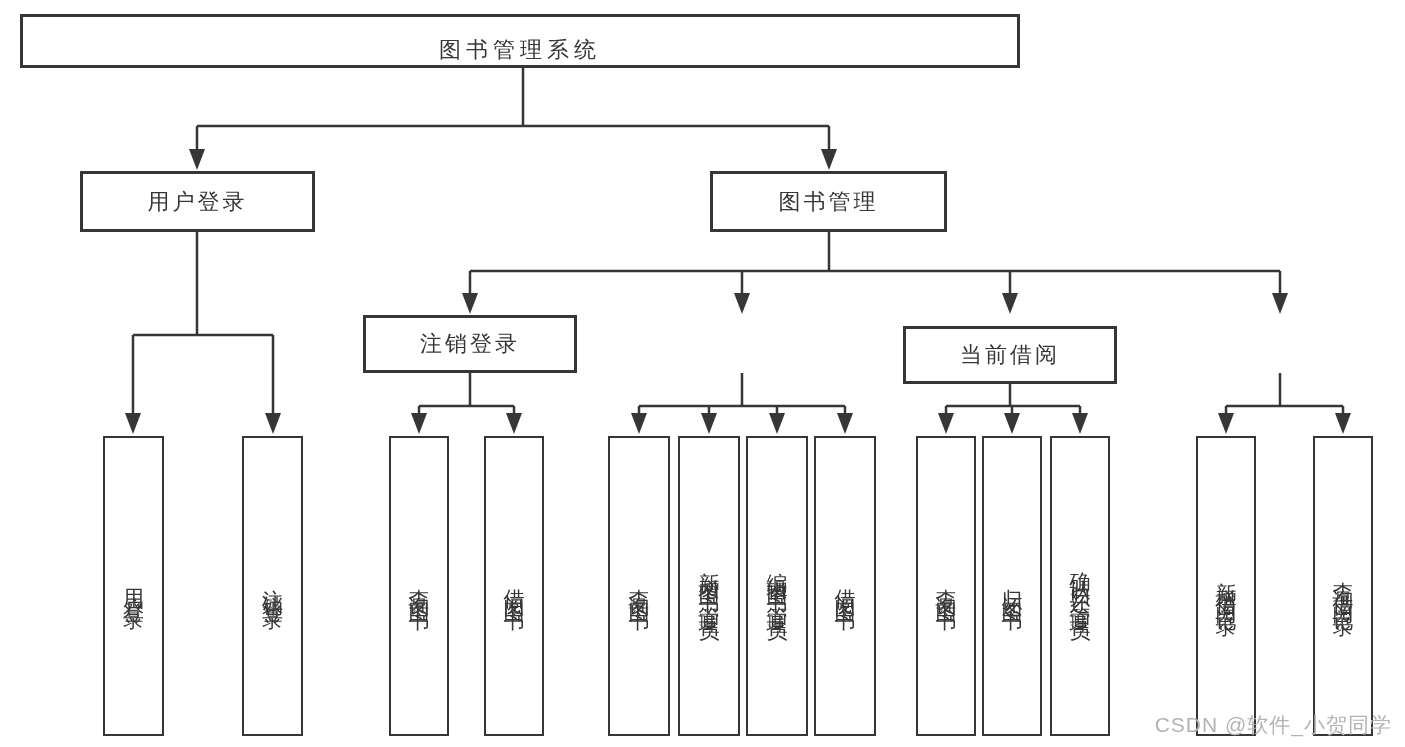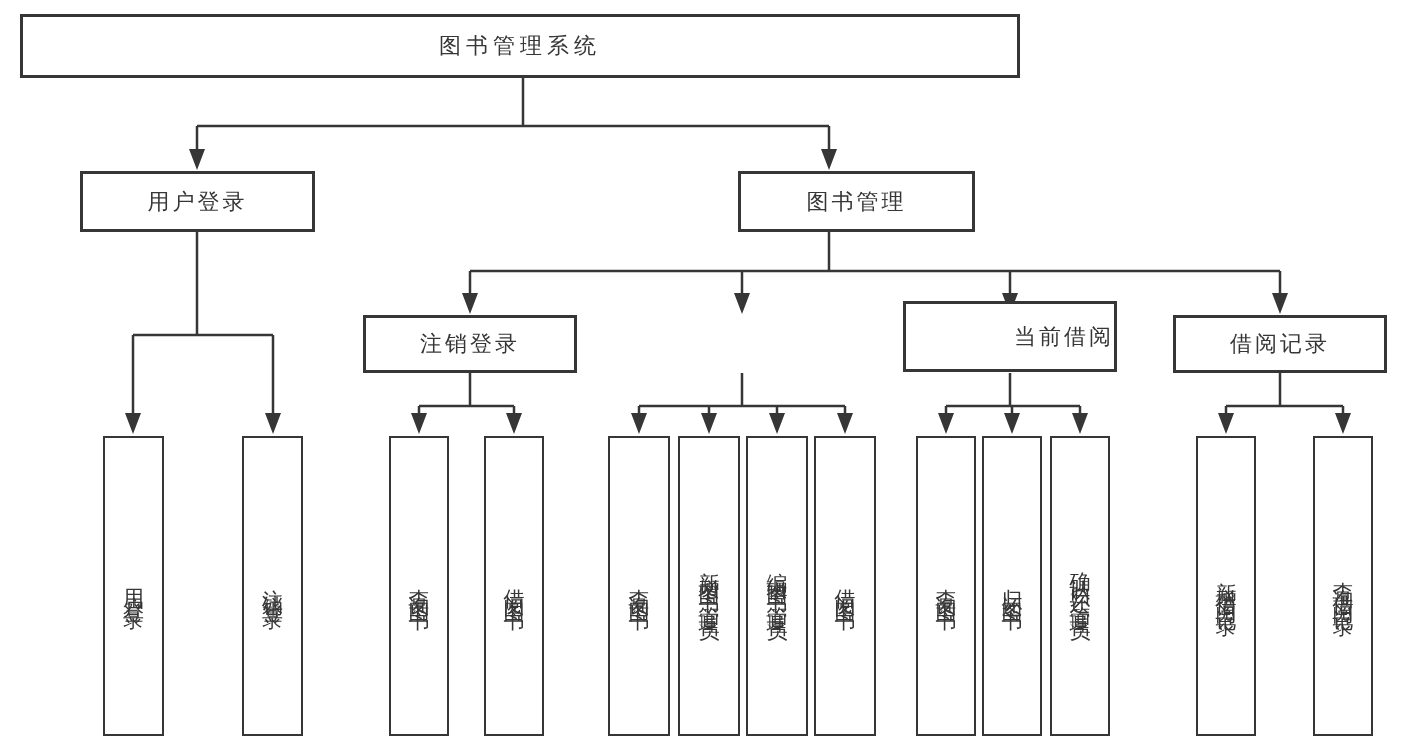--- a/index.html
+++ b/index.html
@@ -45,39 +45,36 @@
     <path class="arrows" d="
       M189 149h16l-8 21z M821 149h16l-8 21z
       M125 413h16l-8 21z M265 413h16l-8 21z
       M462 293h16l-8 21z M734 293h16l-8 21z M1002 293h16l-8 21z M1272 293h16l-8 21z
       M411 413h16l-8 21z M506 413h16l-8 21z
       M631 413h16l-8 21z M701 413h16l-8 21z M769 413h16l-8 21z M837 413h16l-8 21z
       M938 413h16l-8 21z M1004 413h16l-8 21z M1072 413h16l-8 21z
       M1218 413h16l-8 21z M1335 413h16l-8 21z"></path>
   </svg>
 
-  <div class="box hbox root-box" style="left:20px;top:14px;width:1000px;height:64px;">
+  <div class="box hbox root-box" style="left:20px;top:14px;width:1000px;height:54px;align-items:flex-end;">
     <span>图书管理系统</span>
   </div>
 
   <div class="box hbox" style="left:80px;top:171px;width:235px;height:61px;">
     <span>用户登录</span>
   </div>
-  <div class="box hbox" style="left:738px;top:171px;width:237px;height:61px;">
+  <div class="box hbox" style="left:710px;top:171px;width:237px;height:61px;">
     <span>图书管理</span>
   </div>
 
   <div class="box hbox" style="left:363px;top:315px;width:214px;height:58px;">
     <span>注销登录</span>
   </div>
-  <div class="box hbox" style="left:903px;top:301px;width:214px;height:71px;justify-content:flex-end;">
+  <div class="box hbox" style="left:903px;top:326px;width:214px;height:58px;">
     <span>当前借阅</span>
-  </div>
-  <div class="box hbox" style="left:1173px;top:315px;width:214px;height:58px;">
-    <span>借阅记录</span>
   </div>
 
   <div class="box vbox" style="left:103px;top:436px;width:61px;height:300px;">
     <span class="vtext">用户登录</span>
   </div>
   <div class="box vbox" style="left:242px;top:436px;width:61px;height:300px;">
     <span class="vtext">注销登录</span>
   </div>
 
   <div class="box vbox" style="left:389px;top:436px;width:60px;height:300px;">
@@ -110,14 +107,15 @@
     <span class="vtext">确认归还（管理员）</span>
   </div>
 
   <div class="box vbox" style="left:1196px;top:436px;width:60px;height:300px;">
     <span class="vtext">新增借阅记录</span>
   </div>
   <div class="box vbox" style="left:1313px;top:436px;width:60px;height:300px;">
     <span class="vtext">查询借阅记录</span>
   </div>
 
+  <div class="watermark">CSDN @软件_小贺同学</div>
 
 </div>
 
 </body></html>

